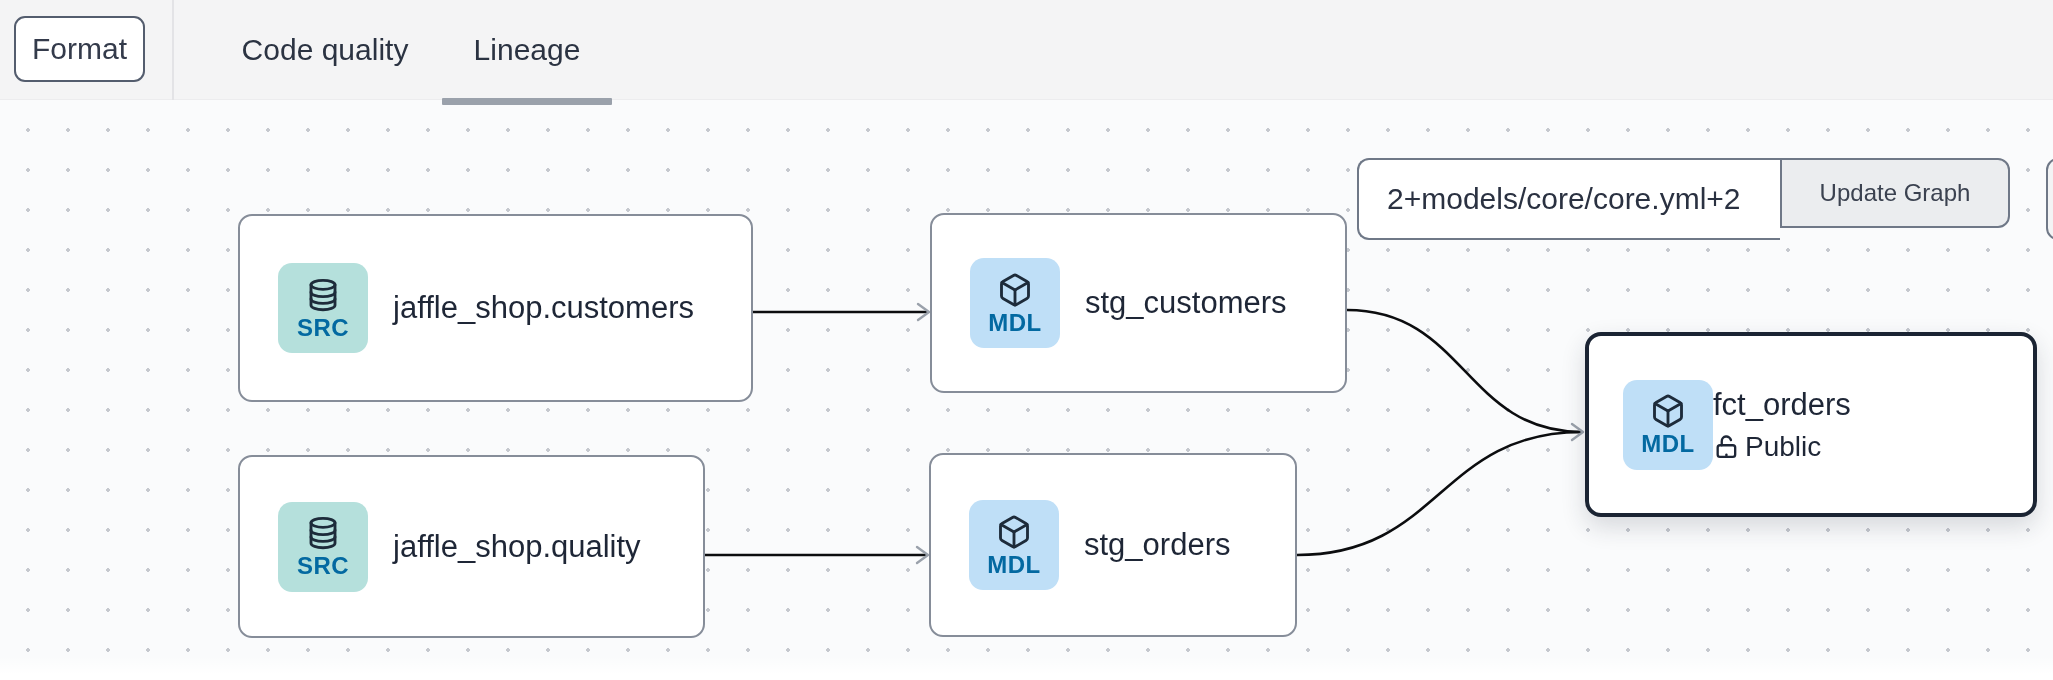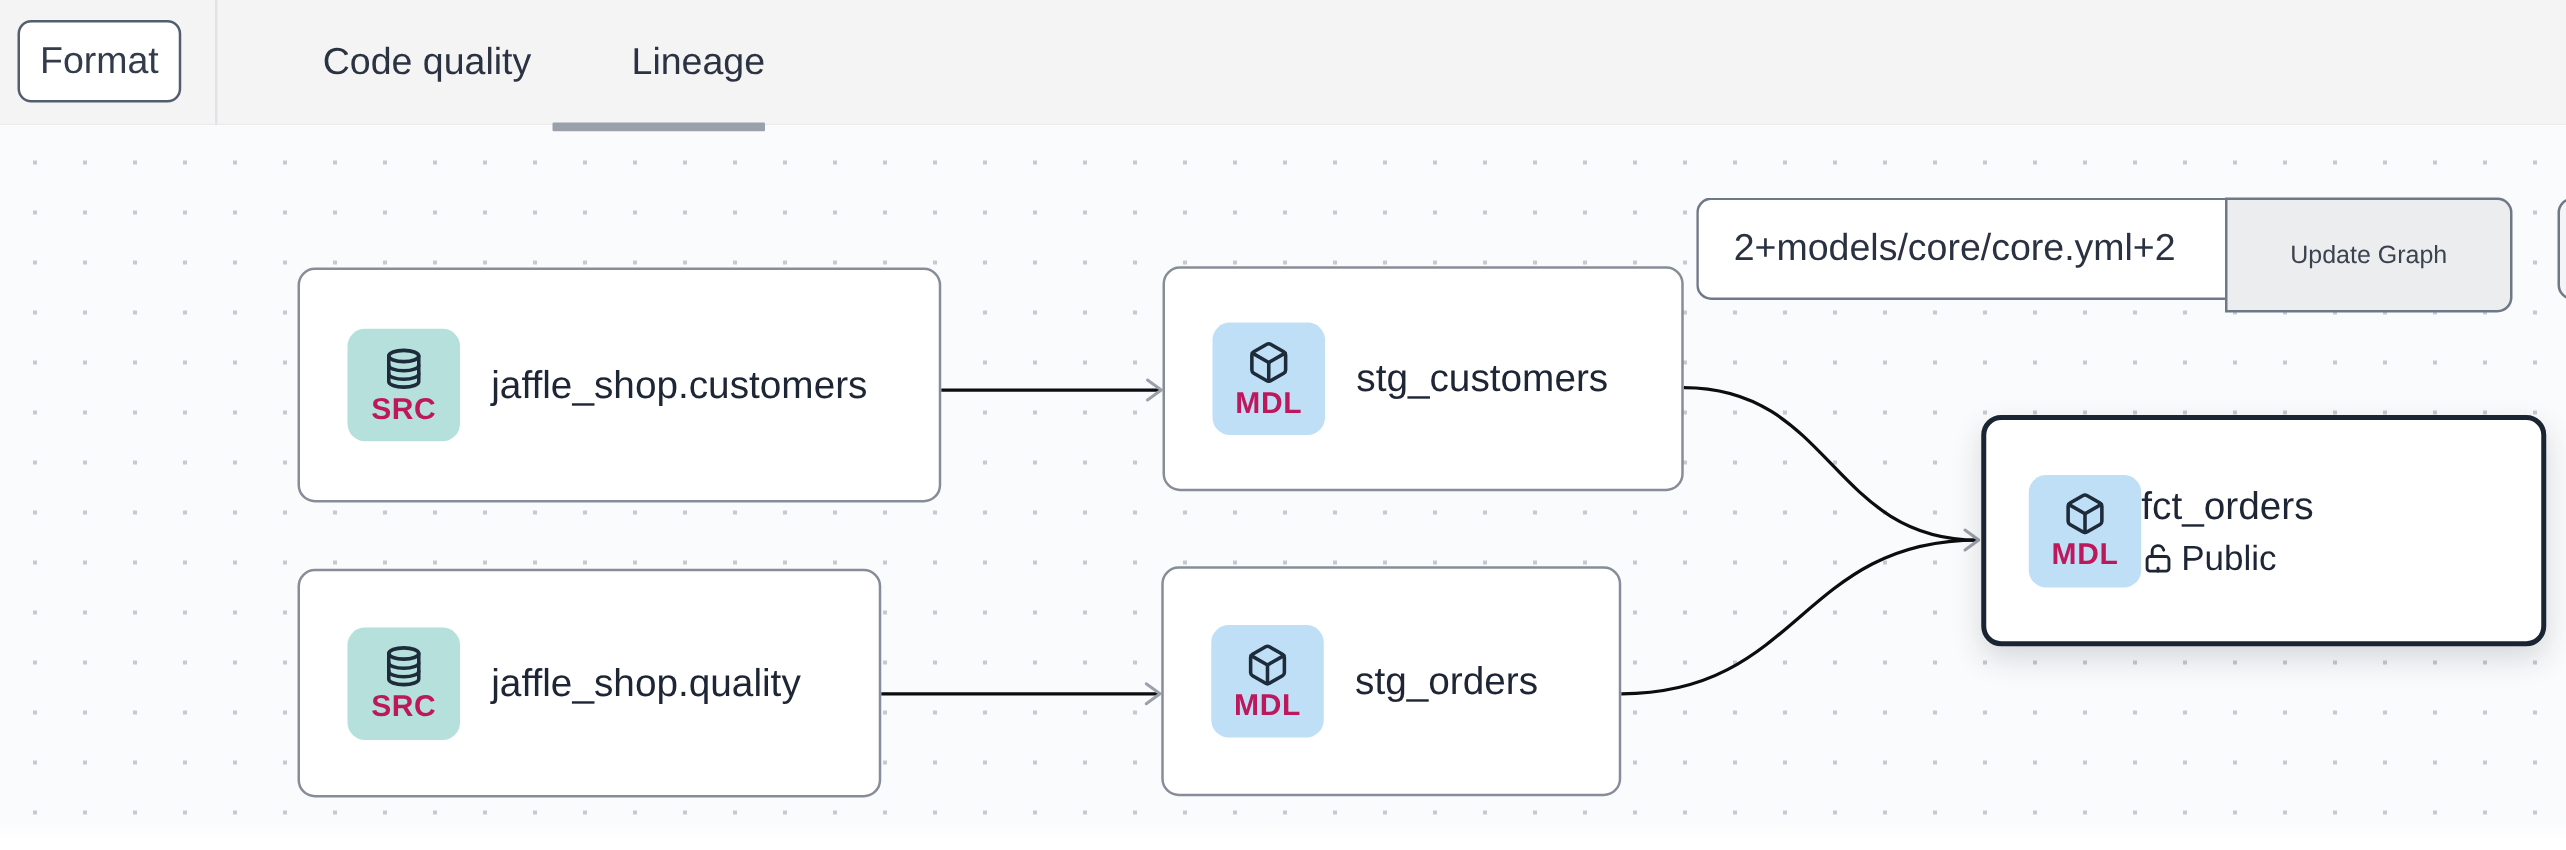--- a/index.html
+++ b/index.html
@@ -26,21 +26,21 @@
     font-family: inherit;
     font-size: 30px; color: #343b4b;
     cursor: pointer;
   }
   .topbar-divider {
     position: absolute; left: 172px; top: 0; width: 2px; height: 100px;
     background: #e3e3e6;
   }
   .tab {
     position: absolute; top: 0; height: 100px;
-    display: flex; align-items: center; justify-content: flex-end;
+    display: flex; align-items: center; justify-content: center;
     font-size: 30px; color: #2b3342; cursor: pointer;
   }
   .tab-codequality { left: 225px; width: 200px; }
   .tab-lineage { left: 442px; width: 170px; }
   .tab-underline {
     position: absolute; bottom: -5px; left: 0; width: 100%; height: 7px;
     background: #9aa1ab; border-radius: 1px;
   }
 
   
@@ -79,21 +79,21 @@
     width: 90px; height: 90px; border-radius: 14px;
     margin-left: 38px; flex: 0 0 auto;
     display: flex; flex-direction: column; align-items: center; justify-content: center;
     color: #1d2b3a;
   }
   .badge-src { background: #b5e0dc; }
   .badge-mdl { background: #bfdff7; }
   .badge svg { width: 36px; height: 36px; display: block; }
   .badge-label {
     font-size: 24px; font-weight: 600; letter-spacing: 0.5px; line-height: 1;
-    margin-top: 3px; color: #be185d;
+    margin-top: 3px; color: #0369a1;
   }
   .node-title {
     margin-left: 25px; font-size: 31px; color: #1e2636; white-space: nowrap;
   }
   .node-text-col { display: flex; flex-direction: column; gap: 8px; }
   .node-text-col .node-title { margin-left: 0; }
   .access-row { display: flex; align-items: center; gap: 4px; color: #1e2636; }
   .access-row svg { width: 28px; height: 28px; }
   .access-label { font-size: 28px; }
 
@@ -104,25 +104,25 @@
   }
   .selector-input {
     width: 423px; height: 82px;
     border: 2px solid #6f7887; border-right: none;
     border-radius: 12px 0 0 12px;
     background: #ffffff;
     font-family: inherit; font-size: 30px; color: #2a3141;
     padding: 0 16px 0 28px; outline: none;
   }
   .update-btn {
-    width: 230px; height: 92px;
+    width: 230px; height: 70px;
     border: 2px solid #6f7887;
     border-radius: 0 12px 12px 0;
     background: #ebedef;
-    font-family: inherit; font-size: 20px; color: #3b4250;
+    font-family: inherit; font-size: 24px; color: #3b4250;
     cursor: pointer;
   }
   .edge-peek-btn {
     position: absolute; left: 2046px; top: 58px; width: 24px; height: 82px;
     border: 2px solid #6f7887; border-radius: 12px 0 0 12px;
     background: #f3f4f5; z-index: 20; cursor: pointer;
   }
 
   .icon-stroke { fill: none; stroke: currentColor; stroke-width: 1.9; stroke-linecap: round; stroke-linejoin: round; }
 </style>

